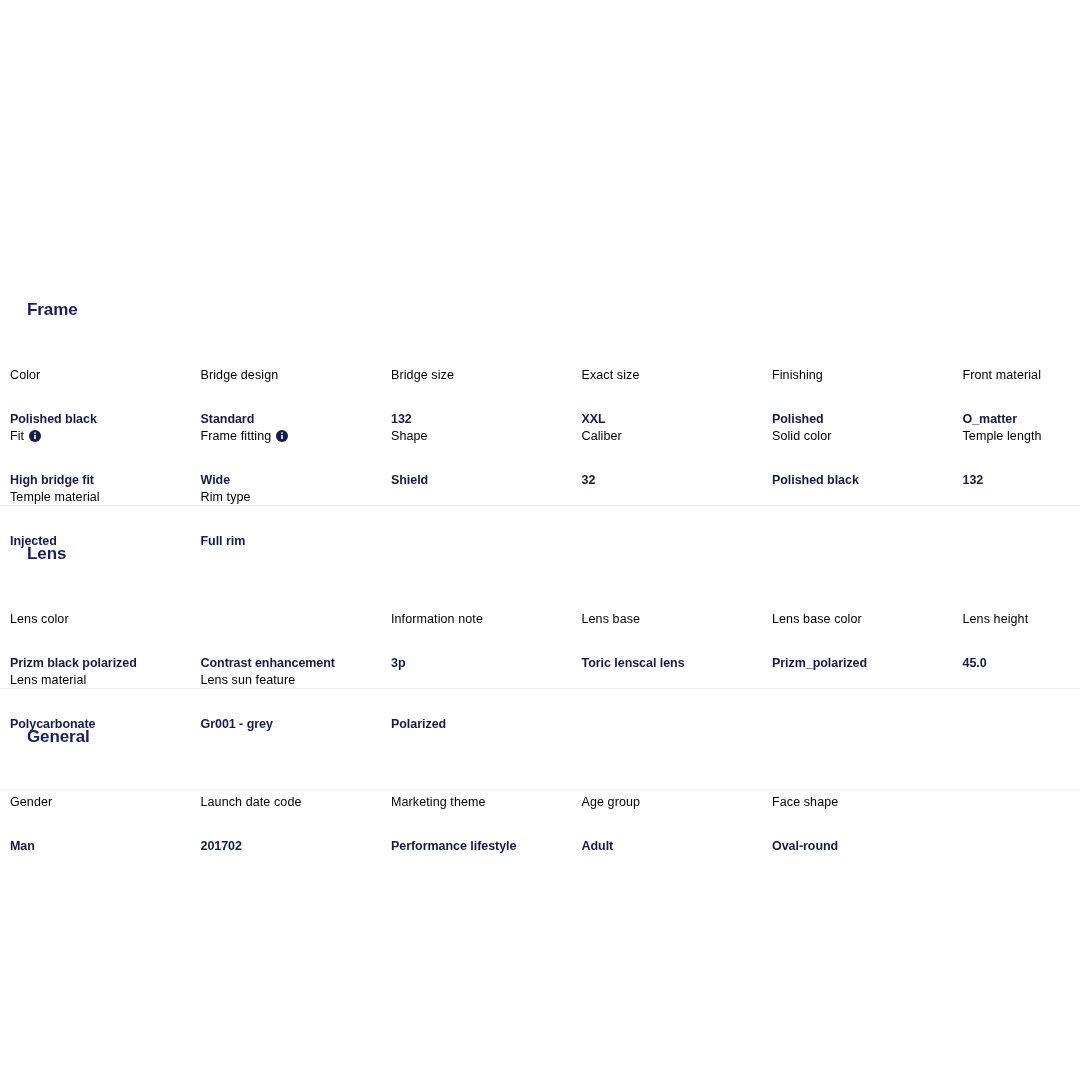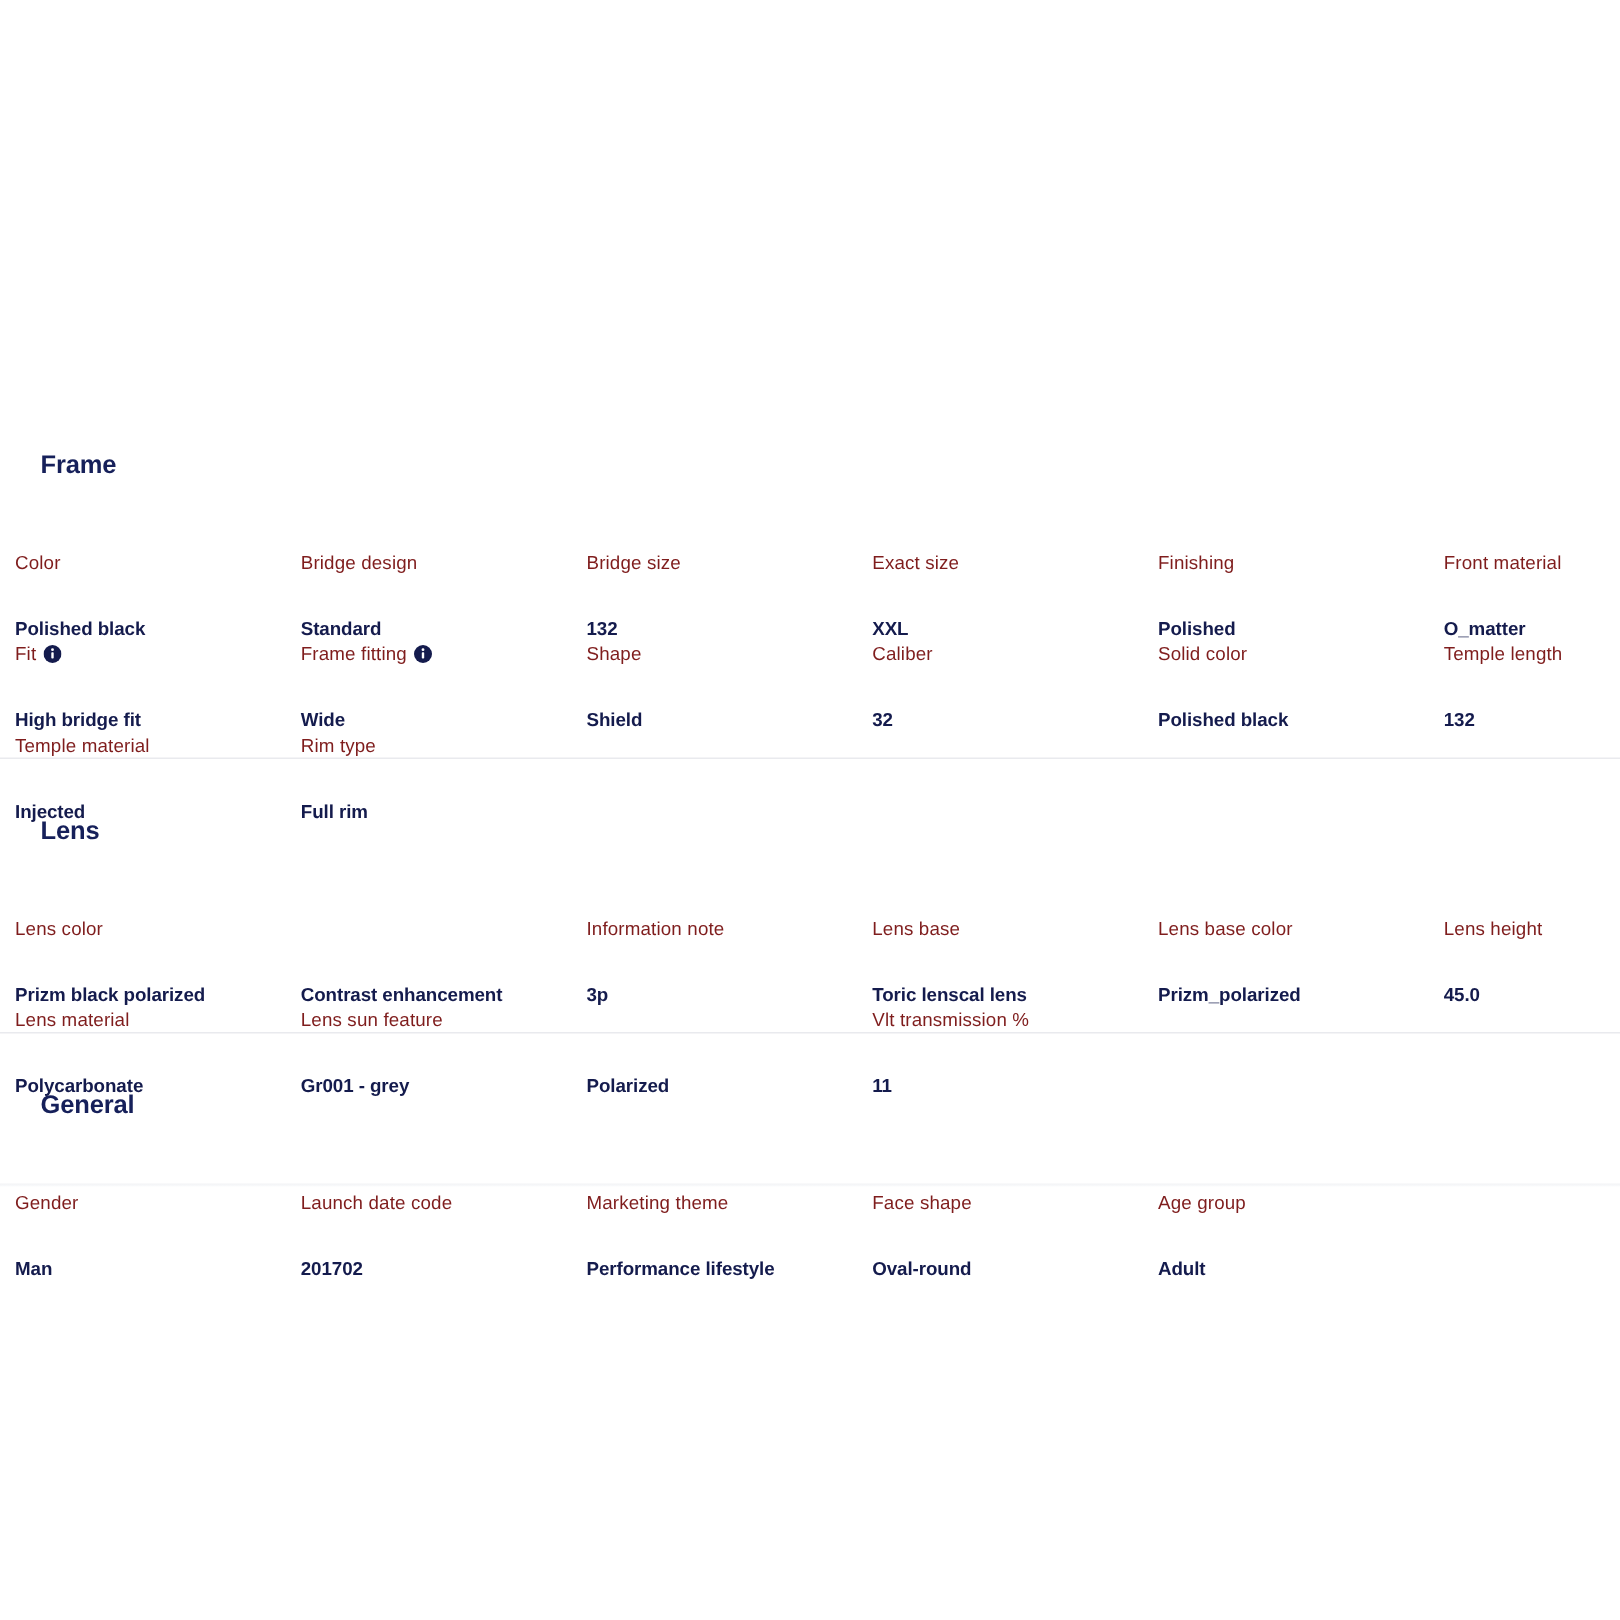--- a/index.html
+++ b/index.html
@@ -60,21 +60,21 @@
 
   .spec-cell {
     padding-right: 12px;
     box-sizing: border-box;
     min-height: 60px;
   }
 
   .spec-label {
     font-size: 12.5px;
     font-weight: normal;
-    color: #7f1d1d;
+    color: #000000;
     line-height: 17px;
     letter-spacing: 0.1px;
     display: flex;
     align-items: center;
     gap: 5px;
     white-space: nowrap;
   }
 
   .spec-value {
     font-size: 12.5px;
@@ -292,26 +292,20 @@
             <span>Lens sun feature</span>
           </div>
         <div class="spec-value">Gr001 - grey</div>
       </div>
       <div class="spec-cell">
         <div class="spec-label is-empty">
             <span></span>
           </div>
         <div class="spec-value">Polarized</div>
       </div>
-      <div class="spec-cell">
-        <div class="spec-label">
-            <span>Vlt transmission %</span>
-          </div>
-        <div class="spec-value">11</div>
-      </div>
       <div class="spec-cell"></div>
 
     </div>
   </div>
 
   <hr class="divider div-2">
 
   <div class="section sec-general">
     <h2 class="section-title">General</h2>
     <div class="title-gap"></div>
@@ -330,29 +324,29 @@
         <div class="spec-value">201702</div>
       </div>
       <div class="spec-cell">
         <div class="spec-label">
             <span>Marketing theme</span>
           </div>
         <div class="spec-value">Performance lifestyle</div>
       </div>
       <div class="spec-cell">
         <div class="spec-label">
+            <span>Age group</span>
+          </div>
+        <div class="spec-value">Adult</div>
+      </div>
+      <div class="spec-cell">
+        <div class="spec-label">
             <span>Face shape</span>
           </div>
         <div class="spec-value">Oval-round</div>
-      </div>
-      <div class="spec-cell">
-        <div class="spec-label">
-            <span>Age group</span>
-          </div>
-        <div class="spec-value">Adult</div>
       </div>
       <div class="spec-cell"></div>
 
     </div>
   </div>
 
 </div>
 
 <div id="panel-bottom-edge"></div>
 

